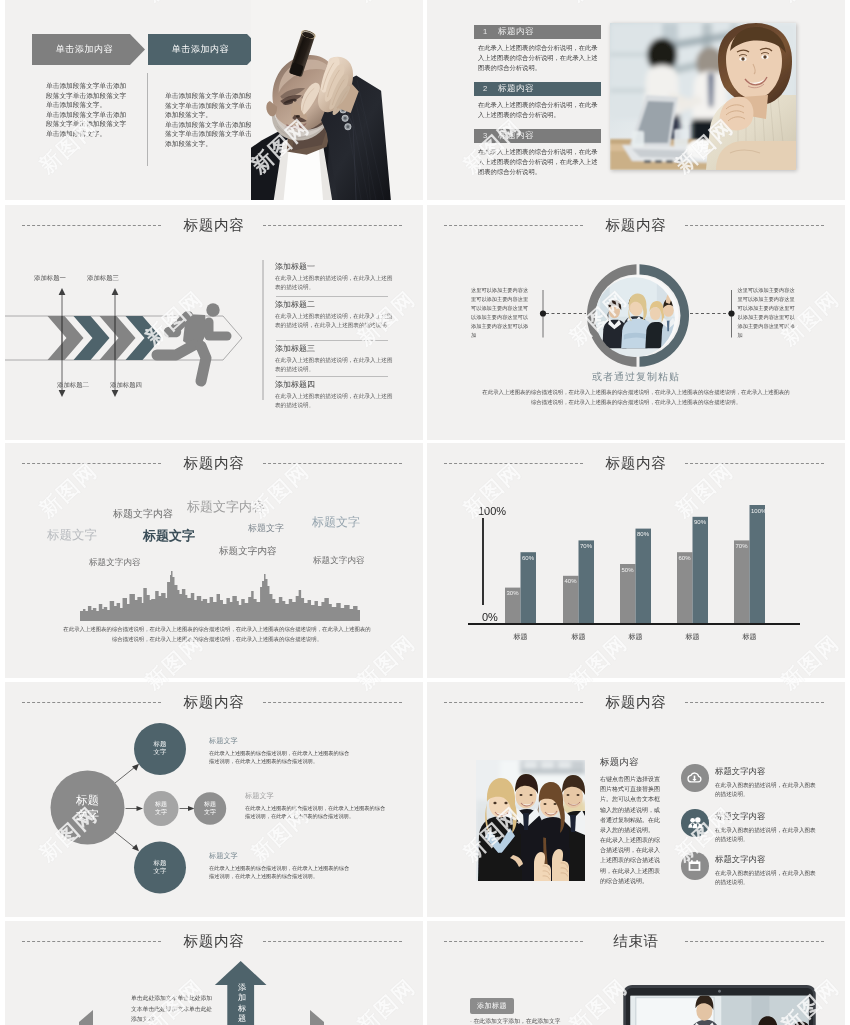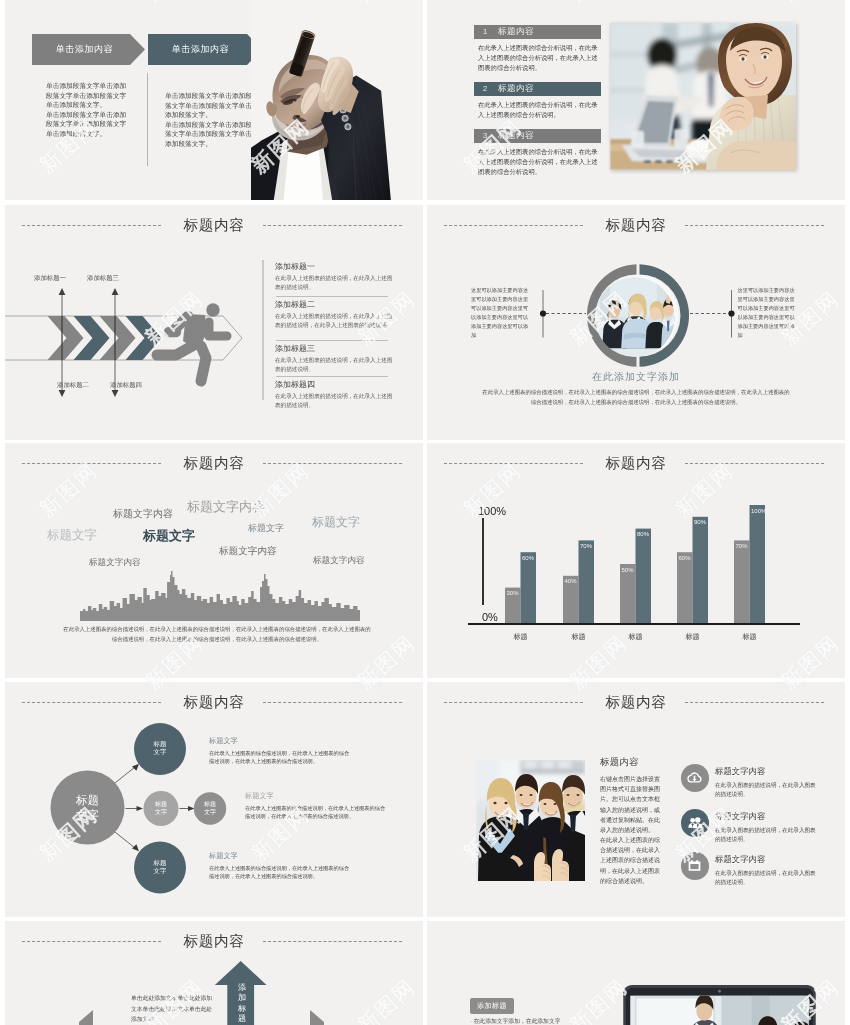--- a/index.html
+++ b/index.html
@@ -480,21 +480,21 @@
       <ellipse cx="243" cy="104" rx="5.1" ry="6.2" fill="#e9cbab"></ellipse>
       <path d="M238 102 C238 96 240.5 92.5 244 92.5 C247.5 92.5 250 96 249 102 C246.5 97.5 240.5 97.5 238 102 Z" fill="#2b2017"></path>
       <path d="M238.5 111 L243 115.5 L247.5 111 L249.5 116 L243 121.5 L236.5 116 Z" fill="#eef1f3"></path>
       <path d="M241.5 114 L244 114 L243.5 124 L242 124 Z" fill="#546f8c"></path>
       <path d="M240.5 96.5 C240.5 91 242.5 87 245 88 C247 89 246 94 244 98 Z" fill="#e6c8a8"></path>
         </g>
   </svg>
 
   <div class="s4-tx" style="left:44px;top:81px;width:62px;">这里可以添加主要内容这里可以添加主要内容这里可以添加主要内容这里可以添加主要内容这里可以添加主要内容这里可以添加</div>
   <div class="s4-tx" style="left:310.5px;top:81px;width:62px;">这里可以添加主要内容这里可以添加主要内容这里可以添加主要内容这里可以添加主要内容这里可以添加主要内容这里可以添加</div>
-  <div class="s4-cap" style="top:165px;">在此添加文字添加</div>
+  <div class="s4-cap" style="top:165px;">或者通过复制粘贴</div>
   <div class="s4-body" style="left:55px;top:183px;width:308px;">在此录入上述图表的综合描述说明，在此录入上述图表的综合描述说明，在此录入上述图表的综合描述说明，在此录入上述图表的综合描述说明，在此录入上述图表的综合描述说明，在此录入上述图表的综合描述说明。</div>
 </div>
 
 <div class="slide r3 c1">
   <div class="stitle">
     <div class="dash l"></div>
     <div class="t">标题内容</div>
     <div class="dash r"></div>
   </div>
 
@@ -742,20 +742,25 @@
   <svg class="abs" style="left:0;top:0" width="418" height="104">
     <path d="M235.7 40 L261.5 64 L249.1 64 L249.1 104 L222.3 104 L222.3 64 L209.9 64 Z" fill="#4e636b"></path>
     <path d="M74 104 L74 101 L88 89 L88 104 Z" fill="#8a8a8a"></path>
     <path d="M319 104 L319 101 L305 89 L305 104 Z" fill="#8a8a8a"></path>
   </svg>
   <div class="s9-lab" style="left:230px;top:62px;">添<br>加<br>标<br>题</div>
   <div class="s9-t" style="left:126px;top:72px;width:82px;">单击此处添加文本单击此处添加文本单击此处添加文本单击此处添加文本</div>
 </div>
 
 <div class="slide r5 c2">
+  <div class="stitle">
+    <div class="dash l"></div>
+    <div class="t">结束语</div>
+    <div class="dash r"></div>
+  </div>
   <div class="s10-badge" style="left:43px;top:77px;">添加标题</div>
   <div class="s10-b" style="left:43px;top:95px;width:130px;">
     <span>·&nbsp;</span><span>在此添加文字添加，在此添加文字</span>
   </div>
   <div class="abs" style="left:190.5px;top:64px;width:203px;height:40px;overflow:hidden">
     <svg width="203" height="90" viewBox="0 0 228 101" preserveAspectRatio="xMidYMin slice">
       <defs>
         <linearGradient id="s10scr" x1="0" y1="0" x2="0.6" y2="1">
           <stop offset="0" stop-color="#e9eef0"></stop>
               <stop offset=".5" stop-color="#dde6e9"></stop>

